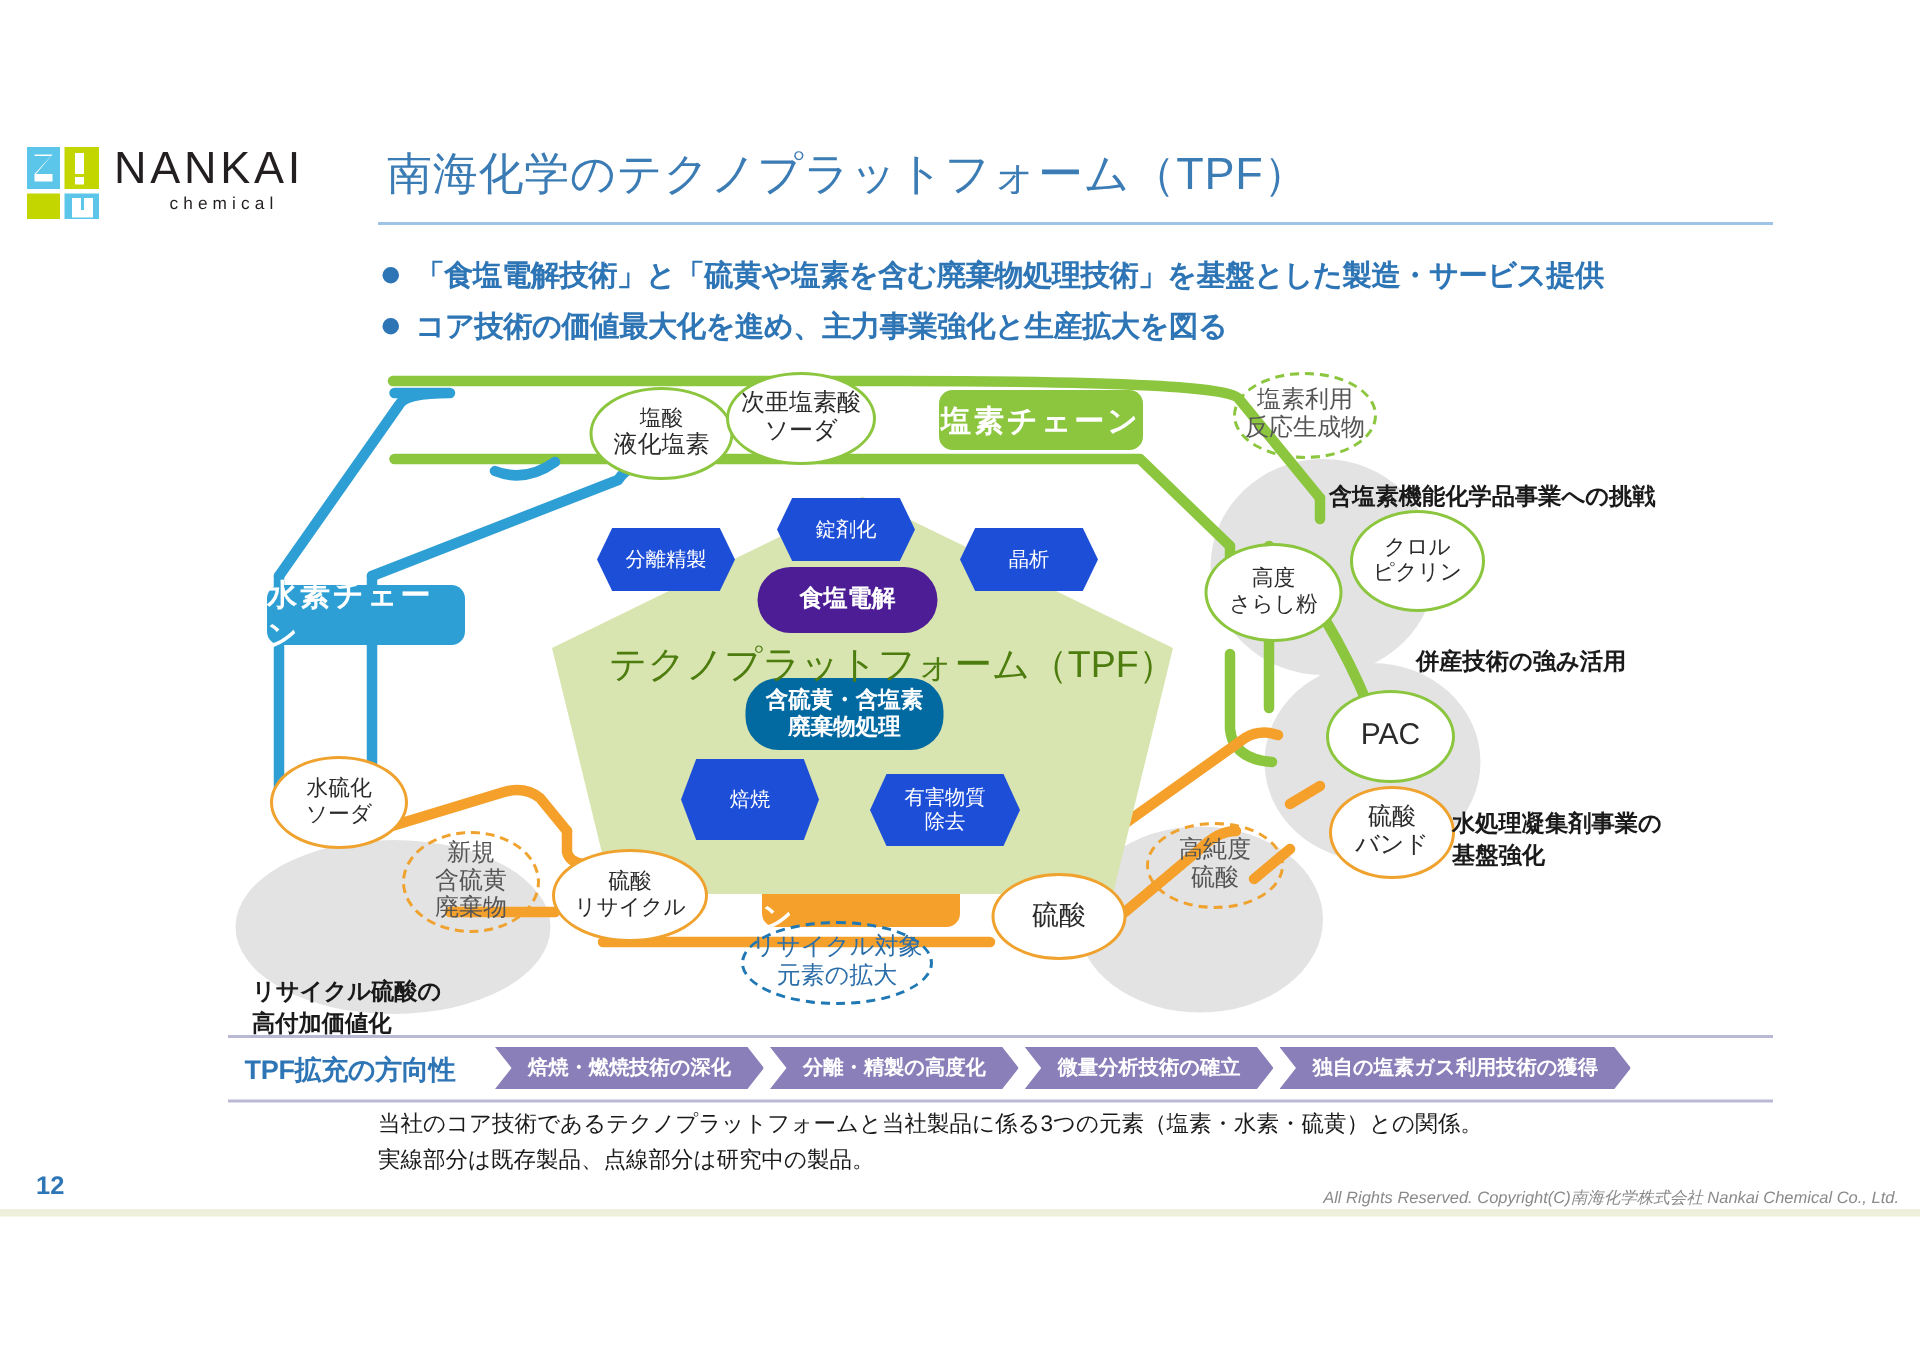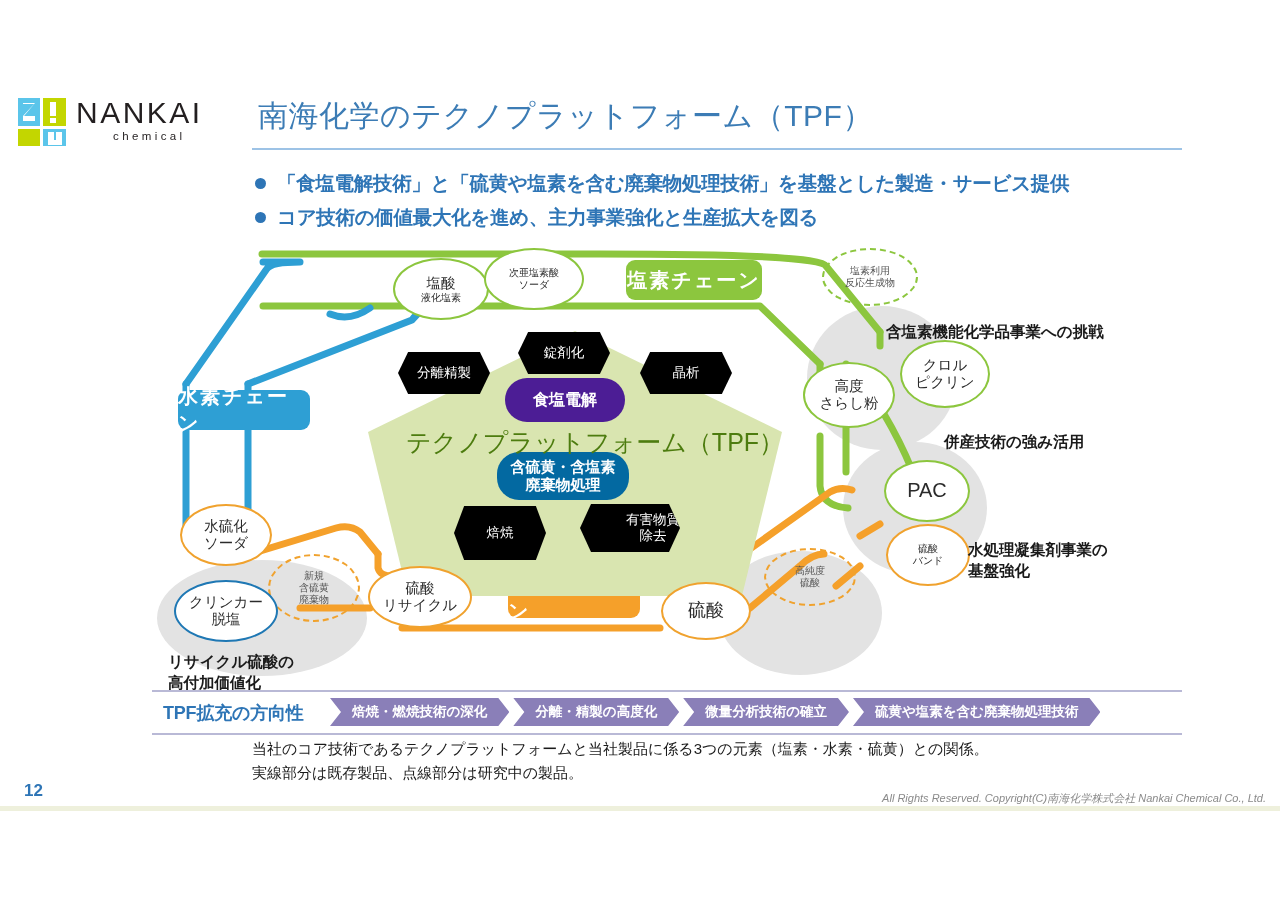--- a/index.html
+++ b/index.html
@@ -85,21 +85,21 @@
     background: #ffffff;
   }
   .e-green { border: 2.2px solid #8cc63e; }
   .e-orange { border: 2.2px solid #f0a22e; }
   .e-blue { border: 2.2px solid #1f78b4; }
   .e-dash-green { border: 2.2px dashed #8cc63e; background: transparent; }
   .e-dash-orange { border: 2.2px dashed #f0a22e; background: transparent; }
   .e-dash-blue { border: 2.4px dashed #1f78b4; background: transparent; }
 
   .node-label { font-size: 14.5px; color: #2b2b2b; }
-  .node-label.sm { font-size: 10px; text-align: right; }
+  .node-label.sm { font-size: 16px; text-align: right; }
   .node-label.lg { font-size: 20px; }
 
   
   .chain-pill {
     position: absolute;
     display: flex; align-items: center; justify-content: center;
     border-radius: 9px;
     color: #ffffff; font-weight: bold;
     letter-spacing: 2px;
     font-size: 20px;
@@ -107,21 +107,21 @@
   }
   #chain-chlorine { background: #8cc63e; }
   #chain-hydrogen { background: #2e9fd4; }
   #chain-sulfur  { background: #f5a02a; }
 
   
   .hexchip {
     position: absolute;
     display: flex; align-items: center; justify-content: center;
     text-align: center;
-    background: #000000;
+    background: #1d4ed8;
     color: #ffffff;
     font-size: 13.5px;
     line-height: 1.2;
     clip-path: polygon(11% 0%, 89% 0%, 100% 50%, 89% 100%, 11% 100%, 0% 50%);
     box-sizing: border-box;
   }
   .pillchip {
     position: absolute;
     display: flex; align-items: center; justify-content: center;
     text-align: center;
@@ -286,21 +286,21 @@
   </div>
   <div class="hexchip" style="left:518px; top:96px; width:92px; height:42px;">
     <span>錠剤化</span>
   </div>
   <div class="hexchip" style="left:640px; top:116px; width:92px; height:42px;">
     <span>晶析</span>
   </div>
   <div class="hexchip" style="left:454px; top:270px; width:92px; height:54px;">
     <span>焙焼</span>
   </div>
-  <div class="hexchip" style="left:580px; top:268px; width:100px; height:48px; white-space:pre-line;justify-content:flex-end;">
+  <div class="hexchip" style="left:580px; top:280px; width:100px; height:48px; white-space:pre-line;">
     <span style="white-space:pre-line">有害物質
 除去</span>
   </div>
 
   <div class="pillchip" id="chip-electrolysis" style="left:505px; top:142px; width:120px; height:44px;">
     <span>食塩電解</span>
   </div>
   <div class="pillchip" id="chip-waste" style="left:497px; top:216px; width:132px; height:48px; white-space:pre-line;">
     <span style="white-space:pre-line">含硫黄・含塩素
 廃棄物処理</span>
@@ -361,25 +361,25 @@
     <span class="node-label sm" style="color:#555">新規</span>
     <span class="node-label sm" style="color:#555">含硫黄</span>
     <span class="node-label sm" style="color:#555">廃棄物</span>
   </div>
 
   <div class="node ellipse e-orange" style="left:368px; top:330px; width:104px; height:62px;">
     <span class="node-label">硫酸</span>
     <span class="node-label">リサイクル</span>
   </div>
 
-  <div class="node ellipse e-blue" style="left:174px; top:344px; width:104px; height:62px;">
-    <span class="node-label">クリンカー</span>
-    <span class="node-label">脱塩</span>
-  </div>
-
+
+  <div class="node ellipse e-dash-blue" style="left:494px; top:378px; width:128px; height:56px;">
+    <span class="node-label sm" style="color:#2b6ea8">リサイクル対象</span>
+    <span class="node-label sm" style="color:#2b6ea8">元素の拡大</span>
+  </div>
 
   <div class="annot" style="left:886px; top:66px;">
     <span>含塩素機能化学品事業への挑戦</span>
   </div>
   <div class="annot" style="left:944px; top:176px;">
     <span>併産技術の強み活用</span>
   </div>
   <div class="annot" style="left:968px; top:284px;">
     <span style="white-space:pre-line">水処理凝集剤事業の
 基盤強化</span>
@@ -397,21 +397,21 @@
   <div class="chevron">
     <span>焙焼・燃焼技術の深化</span>
   </div>
   <div class="chevron">
     <span>分離・精製の高度化</span>
   </div>
   <div class="chevron">
     <span>微量分析技術の確立</span>
   </div>
   <div class="chevron">
-    <span>硫黄や塩素を含む廃棄物処理技術</span>
+    <span>独自の塩素ガス利用技術の獲得</span>
   </div>
 </div>
 
 <div class="foot-note" id="foot-note-0">当社のコア技術であるテクノプラットフォームと当社製品に係る3つの元素（塩素・水素・硫黄）との関係。</div>
 <div class="foot-note" id="foot-note-1">実線部分は既存製品、点線部分は研究中の製品。</div>
 <div id="page-number">12</div>
 <div id="copyright">All Rights Reserved. Copyright(C)南海化学株式会社 Nankai Chemical Co., Ltd.</div>
 <div id="foot-band"></div>
 
 </body></html>

